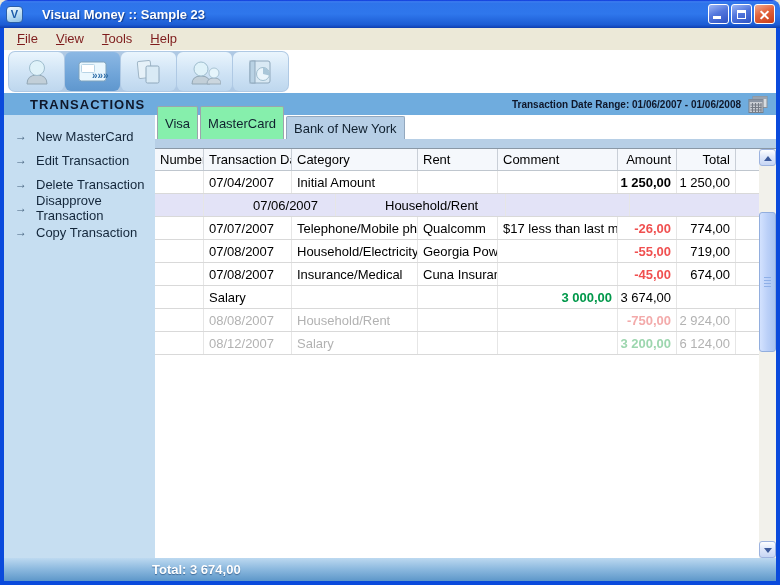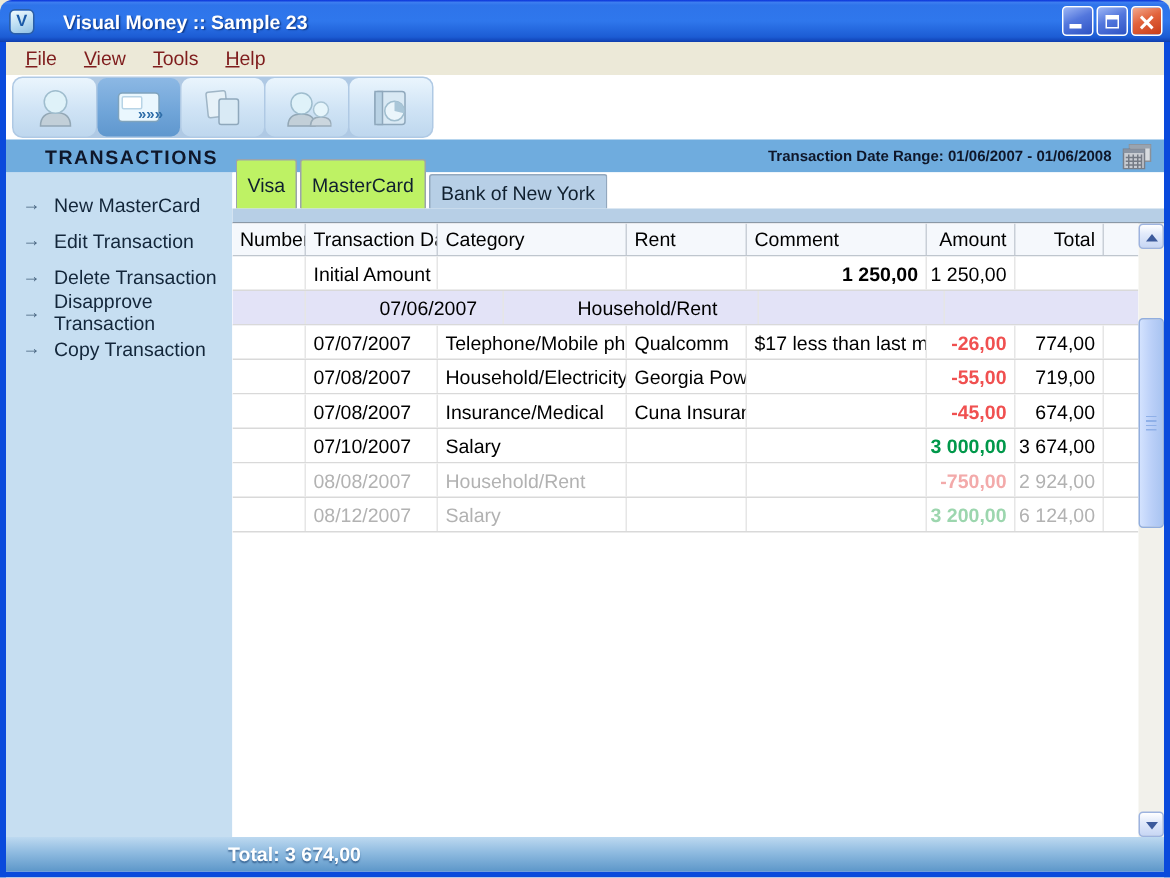--- a/index.html
+++ b/index.html
@@ -48,21 +48,21 @@
 
   
   .content { flex:1; display:flex; min-height:0; }
   .sidebar { width:151px; flex:0 0 151px; background:#C6DEF1; padding-top:9px; }
   .side-item { height:24px; display:flex; align-items:center; padding-left:11px; font-size:13px; color:#13263A; }
   .side-item .arrow { color:#46627E; margin-right:9px; font-size:12px; }
 
   .main { flex:1; display:flex; flex-direction:column; background:#fff; min-width:0; }
   .tabbar { height:24px; flex:0 0 24px; display:flex; align-items:flex-end; padding-left:2px; background:#fff; }
   .tab { height:33px; padding:0 7px; margin-right:2px; display:flex; align-items:center; font-size:13px; color:#10202F;
-    background:#bef264; border:1px solid #9CA4AC; border-bottom:none; border-radius:2px 2px 0 0; }
+    background:#86efac; border:1px solid #9CA4AC; border-bottom:none; border-radius:2px 2px 0 0; }
   .tab.selected { height:23px; background:#B7CFE6; border-color:#93A8BE; }
   .tabstrip { height:9px; flex:0 0 9px; background:#B7CFE6; }
 
   .table-wrap { flex:1; display:flex; min-height:0; border-top:1px solid #8A98A6; }
   .grid-area { flex:1; background:#fff; overflow:hidden; min-width:0; }
   .g-row { display:grid; grid-template-columns:49px 88px 126px 80px 120px 59px 59px 1fr; height:23px; border-bottom:1px solid #D9D9D9; background:#fff; }
   .g-header { height:22px; background:#F5F8FC; border-bottom:1px solid #BFC6CE; }
   .g-cell { display:flex; align-items:center; padding:0 5px; font-size:13px; color:#000; overflow:hidden; white-space:nowrap; border-right:1px solid #E6E6E6; }
   .g-header .g-cell { border-right:1px solid #C9CFD7; }
   .g-cell.last { border-right:none; }
@@ -227,20 +227,21 @@
                 <div class="g-cell">Transaction Date</div>
                 <div class="g-cell">Category</div>
                 <div class="g-cell">Rent</div>
                 <div class="g-cell">Comment</div>
                 <div class="g-cell num">Amount</div>
                 <div class="g-cell num">Total</div>
                 <div class="g-cell last"></div>
               </div>
               <div class="g-row state-normal">
                 <div class="g-cell"></div>
+                <div class="g-cell">07/04/2007</div>
                 <div class="g-cell">Initial Amount</div>
                 <div class="g-cell"></div>
                 <div class="g-cell"></div>
                 <div class="g-cell amt neutral">1 250,00</div>
                 <div class="g-cell num">1 250,00</div>
                 <div class="g-cell last"></div>
               </div>
               <div class="g-row state-selected">
                 <div class="g-cell"></div>
                 <div class="g-cell">07/06/2007</div>
@@ -276,21 +277,20 @@
                 <div class="g-cell">07/08/2007</div>
                 <div class="g-cell">Insurance/Medical</div>
                 <div class="g-cell">Cuna Insurance</div>
                 <div class="g-cell"></div>
                 <div class="g-cell amt expense">-45,00</div>
                 <div class="g-cell num">674,00</div>
                 <div class="g-cell last"></div>
               </div>
               <div class="g-row state-normal">
                 <div class="g-cell"></div>
-                <div class="g-cell">07/10/2007</div>
                 <div class="g-cell">Salary</div>
                 <div class="g-cell"></div>
                 <div class="g-cell"></div>
                 <div class="g-cell amt income">3 000,00</div>
                 <div class="g-cell num">3 674,00</div>
                 <div class="g-cell last"></div>
               </div>
               <div class="g-row state-future">
                 <div class="g-cell"></div>
                 <div class="g-cell">08/08/2007</div>

